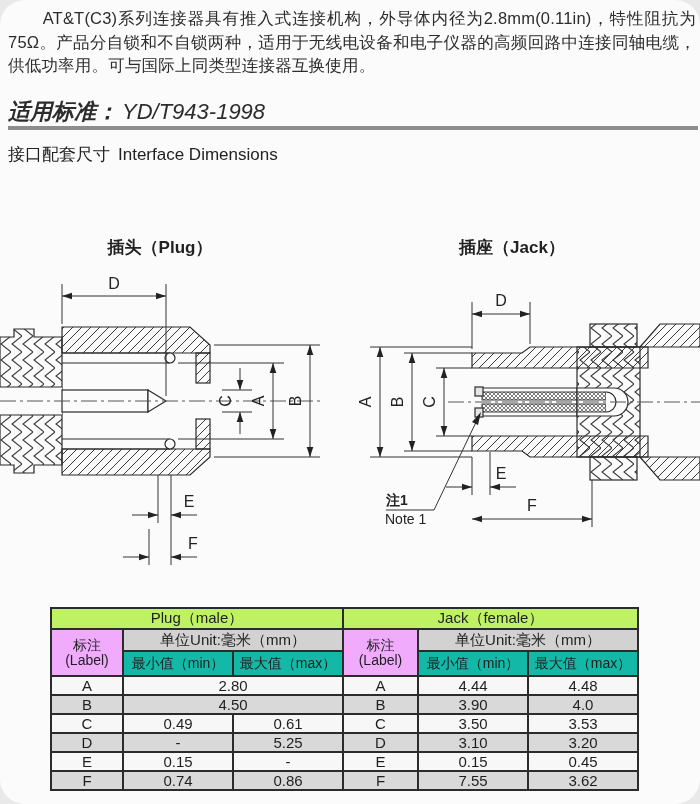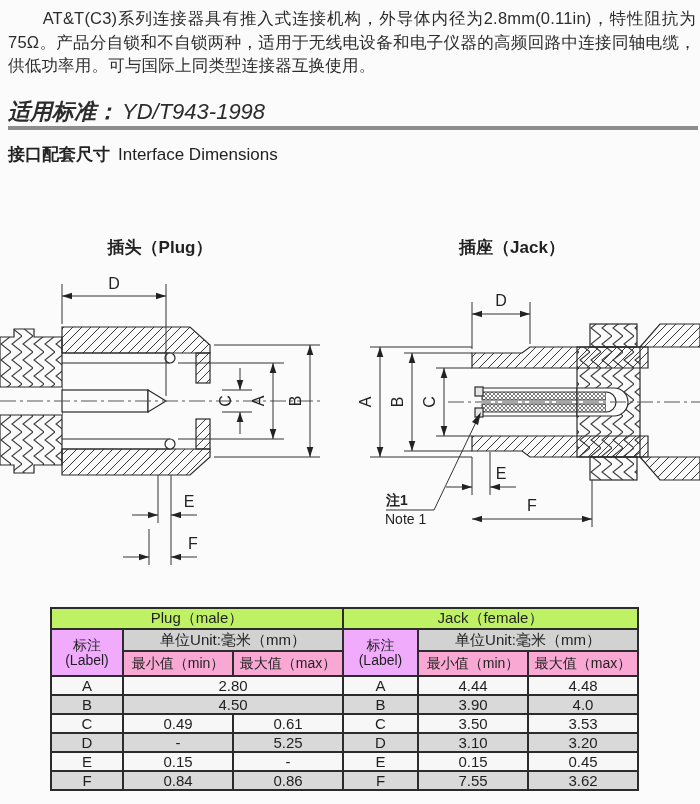--- a/index.html
+++ b/index.html
@@ -1,38 +1,39 @@
 <!DOCTYPE html>
 <html><head>
 <meta charset="utf-8">
 <style>
   html,body{margin:0;padding:0;background:#e9e9e9;}
   .page{
     position:relative; width:700px; height:804px; overflow:hidden;
     background:#fbfbfb; color:#2e2e2e;
     font-family:"Liberation Sans","DejaVu Sans",sans-serif;
+    border-radius:25px;
   }
   .intro{
     position:absolute; left:8px; top:7px; width:688px;
     font-size:16.5px; line-height:23.5px; text-align:justify;
     text-indent:2.1em; letter-spacing:0.2px; color:#2c2c2c;
   }
   .standard-line{
     position:absolute; left:8px; top:97px; font-size:22px; font-style:italic;
     color:#2c2c2c;
   }
   .standard-line .zh{font-weight:bold; margin-right:4px;}
   .hr-rule{
     position:absolute; left:8px; top:126px; width:690px; height:4px;
     background:#8d8d8d;
   }
   .section-heading{
     position:absolute; left:8px; top:143px; font-size:17px; color:#222;
   }
-  .section-heading .zh{font-weight:bold; margin-right:8px;}
+  .section-heading .zh{font-weight:normal; margin-right:8px;}
   .fig-caption{
     position:absolute; top:236px; width:150px; text-align:center;
     font-size:17px; font-weight:bold; color:#222;
   }
   .cap-plug{left:85px;}
   .cap-jack{left:437px;}
   .drawing{position:absolute;}
   .plug-svg{left:0px; top:256px;}
   .jack-svg{left:348px; top:256px;}
 
@@ -40,21 +41,21 @@
     position:absolute; left:50px; top:607px; width:587px;
     border-collapse:collapse; table-layout:fixed;
     font-size:15px; color:#1f1f1f; border:2px solid #2b2b2b;
   }
   table.dims th, table.dims td{
     border:2px solid #2b2b2b; text-align:center; vertical-align:middle;
     font-weight:normal; padding:0; overflow:hidden; white-space:nowrap;
   }
   tr.hrow{background:#bef264; height:20px;}
   tr.hrow2{background:#d2d2d2; height:22px;}
-  tr.hrow3{background:#f9a8d4; height:25px; font-size:14px;}
+  tr.hrow3{background:#14b8a6; height:25px; font-size:14px;}
   tr.r-light{background:#f7f7f7; height:19px;}
   tr.r-shade{background:#d9d9d9; height:19px;}
   .lblhead{font-size:14px; line-height:15px; background:#f0abfc;}
   svg text{font-family:"Liberation Sans","DejaVu Sans",sans-serif; fill:#222;}
 </style>
 </head>
 <body>
 
 <div class="page">
 
@@ -309,21 +310,21 @@
       <tr class="r-light">
         <td>E</td>
         <td>0.15</td>
         <td>-</td>
         <td>E</td>
         <td>0.15</td>
         <td>0.45</td>
       </tr>
       <tr class="r-shade">
         <td>F</td>
-        <td>0.84</td>
+        <td>0.74</td>
         <td>0.86</td>
         <td>F</td>
         <td>7.55</td>
         <td>3.62</td>
       </tr>
     </tbody>
   </table>
 
 </div>
 

